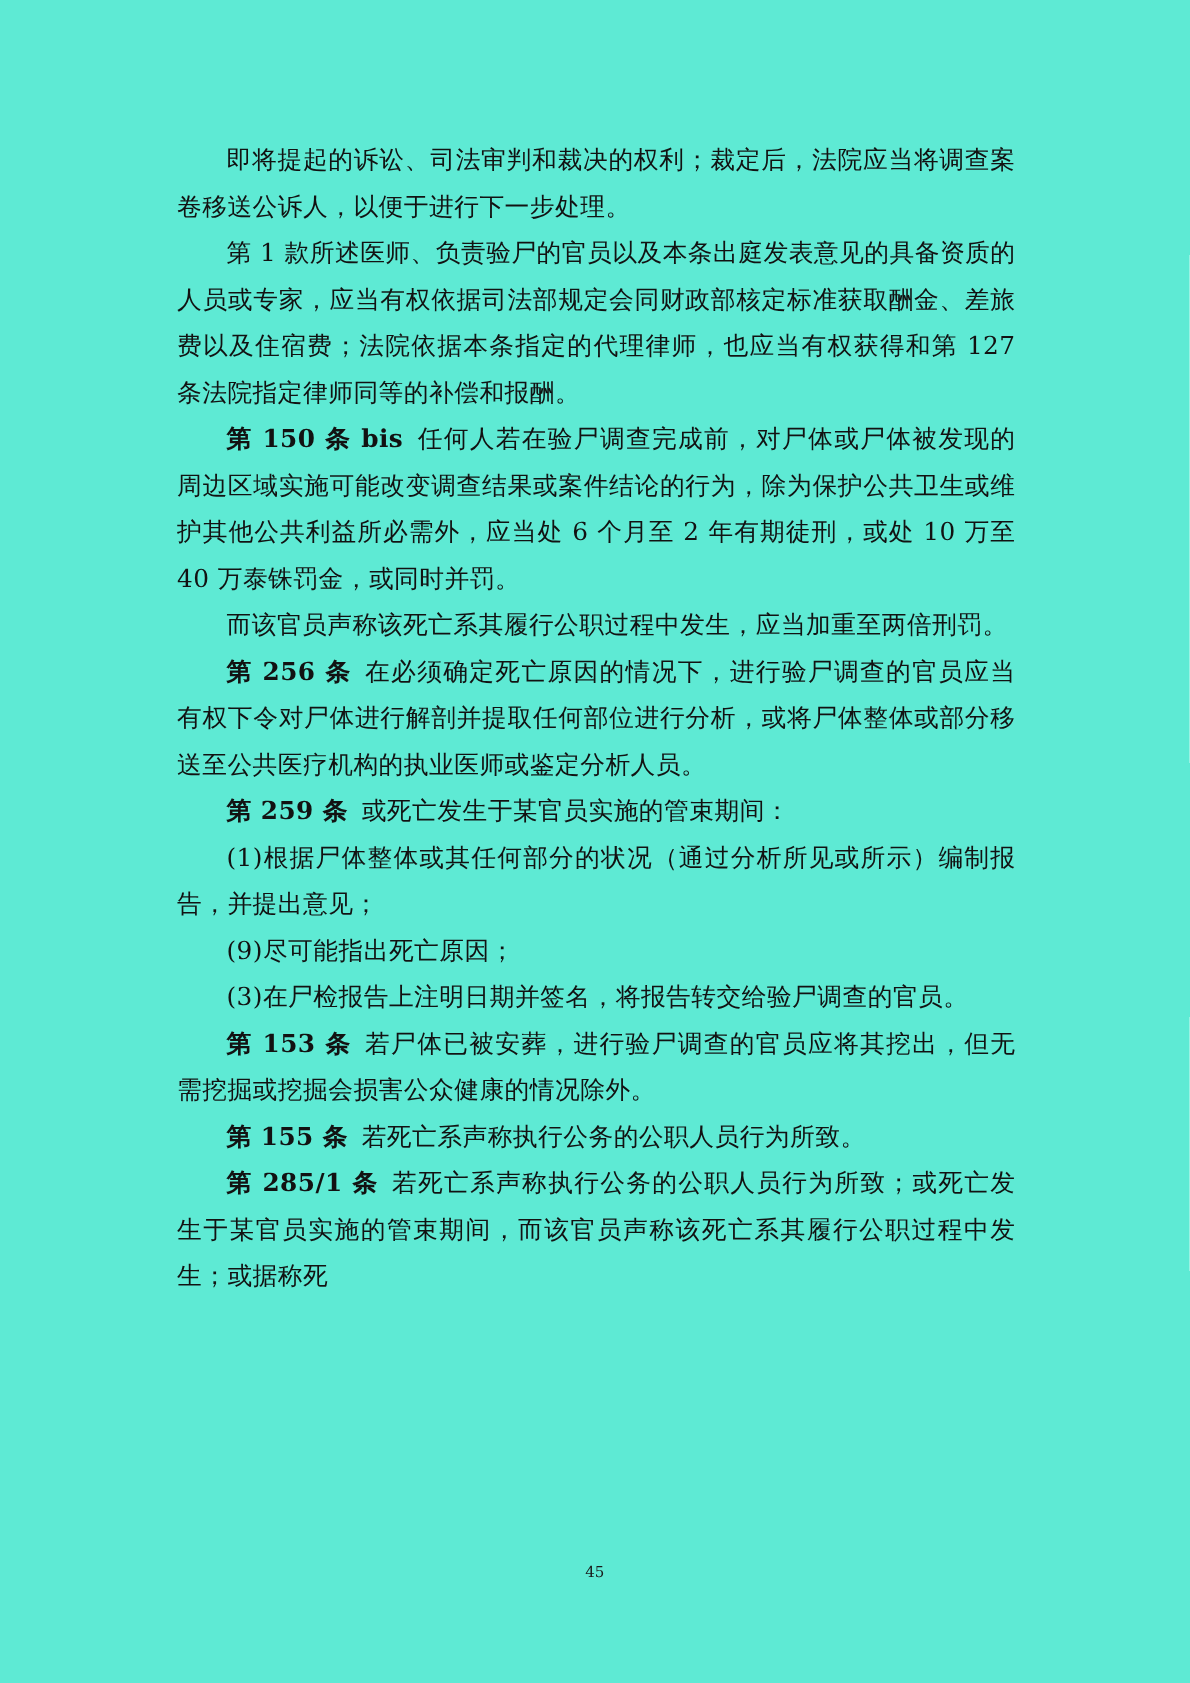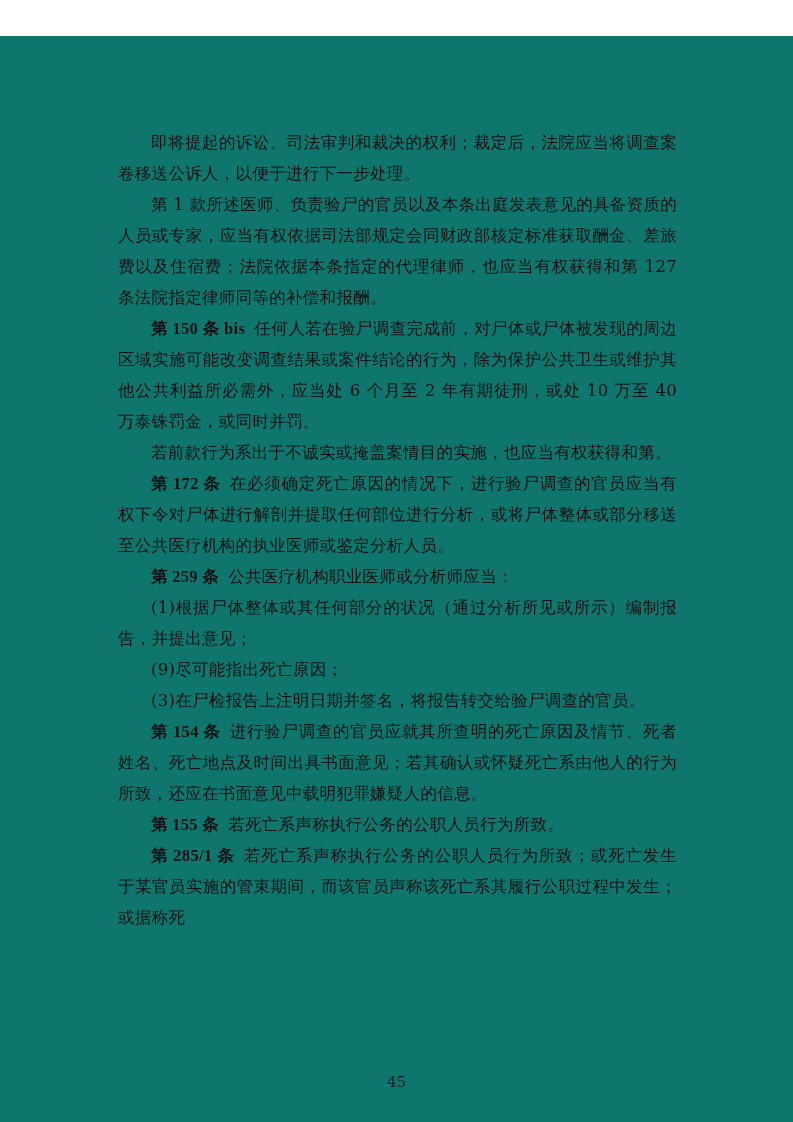--- a/index.html
+++ b/index.html
@@ -12,73 +12,71 @@
     width: 793px;
     height: 1122px;
     position: relative;
     font-family: "DejaVu Serif", "Liberation Serif", serif;
     color: #121212;
     overflow: hidden;
   }
   .page {
     position: absolute;
     inset: 0;
-    background: #0f766e;
-    margin-top: 36px;
+    background: #5eead4;
   }
   .content {
     position: absolute;
     left: 118px;
     top: 91px;
     width: 559px;
   }
   .para {
     margin: 0;
     font-size: 16.5px;
     line-height: 31px;
     text-align: justify;
     text-justify: inter-ideograph;
     text-indent: 2em;
     letter-spacing: 0.3px;
     word-break: break-all;
   }
   .lead {
     font-weight: bold;
-    font-family: Liberation Serif, serif;
   }
   .lead:not(:empty) {
     margin-right: 0.55em;
   }
   .footer {
     position: absolute;
     left: 0;
     top: 1036px;
     width: 100%;
     text-align: center;
   }
   .page-number {
-    font-size: 15px;
+    font-size: 10px;
     color: #1a1a1a;
     font-family: "DejaVu Serif", "Liberation Serif", serif;
   }
 </style>
 </head>
 <body>
 
 <div class="page">
   <div class="content">
     <p class="para"><b class="lead"></b><span>即将提起的诉讼、司法审判和裁决的权利；裁定后，法院应当将调查案卷移送公诉人，以便于进行下一步处理。</span></p>
     <p class="para"><b class="lead"></b><span>第 1 款所述医师、负责验尸的官员以及本条出庭发表意见的具备资质的人员或专家，应当有权依据司法部规定会同财政部核定标准获取酬金、差旅费以及住宿费；法院依据本条指定的代理律师，也应当有权获得和第 127 条法院指定律师同等的补偿和报酬。</span></p>
     <p class="para"><b class="lead">第 150 条 bis</b><span>任何人若在验尸调查完成前，对尸体或尸体被发现的周边区域实施可能改变调查结果或案件结论的行为，除为保护公共卫生或维护其他公共利益所必需外，应当处 6 个月至 2 年有期徒刑，或处 10 万至 40 万泰铢罚金，或同时并罚。</span></p>
-    <p class="para"><b class="lead"></b><span>若前款行为系出于不诚实或掩盖案情目的实施，也应当有权获得和第。</span></p>
-    <p class="para"><b class="lead">第 172 条</b><span>在必须确定死亡原因的情况下，进行验尸调查的官员应当有权下令对尸体进行解剖并提取任何部位进行分析，或将尸体整体或部分移送至公共医疗机构的执业医师或鉴定分析人员。</span></p>
-    <p class="para"><b class="lead">第 259 条</b><span>公共医疗机构职业医师或分析师应当：</span></p>
+    <p class="para"><b class="lead"></b><span>而该官员声称该死亡系其履行公职过程中发生，应当加重至两倍刑罚。</span></p>
+    <p class="para"><b class="lead">第 256 条</b><span>在必须确定死亡原因的情况下，进行验尸调查的官员应当有权下令对尸体进行解剖并提取任何部位进行分析，或将尸体整体或部分移送至公共医疗机构的执业医师或鉴定分析人员。</span></p>
+    <p class="para"><b class="lead">第 259 条</b><span>或死亡发生于某官员实施的管束期间：</span></p>
     <p class="para"><b class="lead"></b><span>(1)根据尸体整体或其任何部分的状况（通过分析所见或所示）编制报告，并提出意见；</span></p>
     <p class="para"><b class="lead"></b><span>(9)尽可能指出死亡原因；</span></p>
     <p class="para"><b class="lead"></b><span>(3)在尸检报告上注明日期并签名，将报告转交给验尸调查的官员。</span></p>
-    <p class="para"><b class="lead">第 154 条</b><span>进行验尸调查的官员应就其所查明的死亡原因及情节、死者姓名、死亡地点及时间出具书面意见；若其确认或怀疑死亡系由他人的行为所致，还应在书面意见中载明犯罪嫌疑人的信息。</span></p>
+    <p class="para"><b class="lead">第 153 条</b><span>若尸体已被安葬，进行验尸调查的官员应将其挖出，但无需挖掘或挖掘会损害公众健康的情况除外。</span></p>
     <p class="para"><b class="lead">第 155 条</b><span>若死亡系声称执行公务的公职人员行为所致。</span></p>
     <p class="para"><b class="lead">第 285/1 条</b><span>若死亡系声称执行公务的公职人员行为所致；或死亡发生于某官员实施的管束期间，而该官员声称该死亡系其履行公职过程中发生；或据称死</span></p>
   </div>
   <div class="footer">
     <span class="page-number">45</span>
   </div>
 </div>
 
 </body></html>

